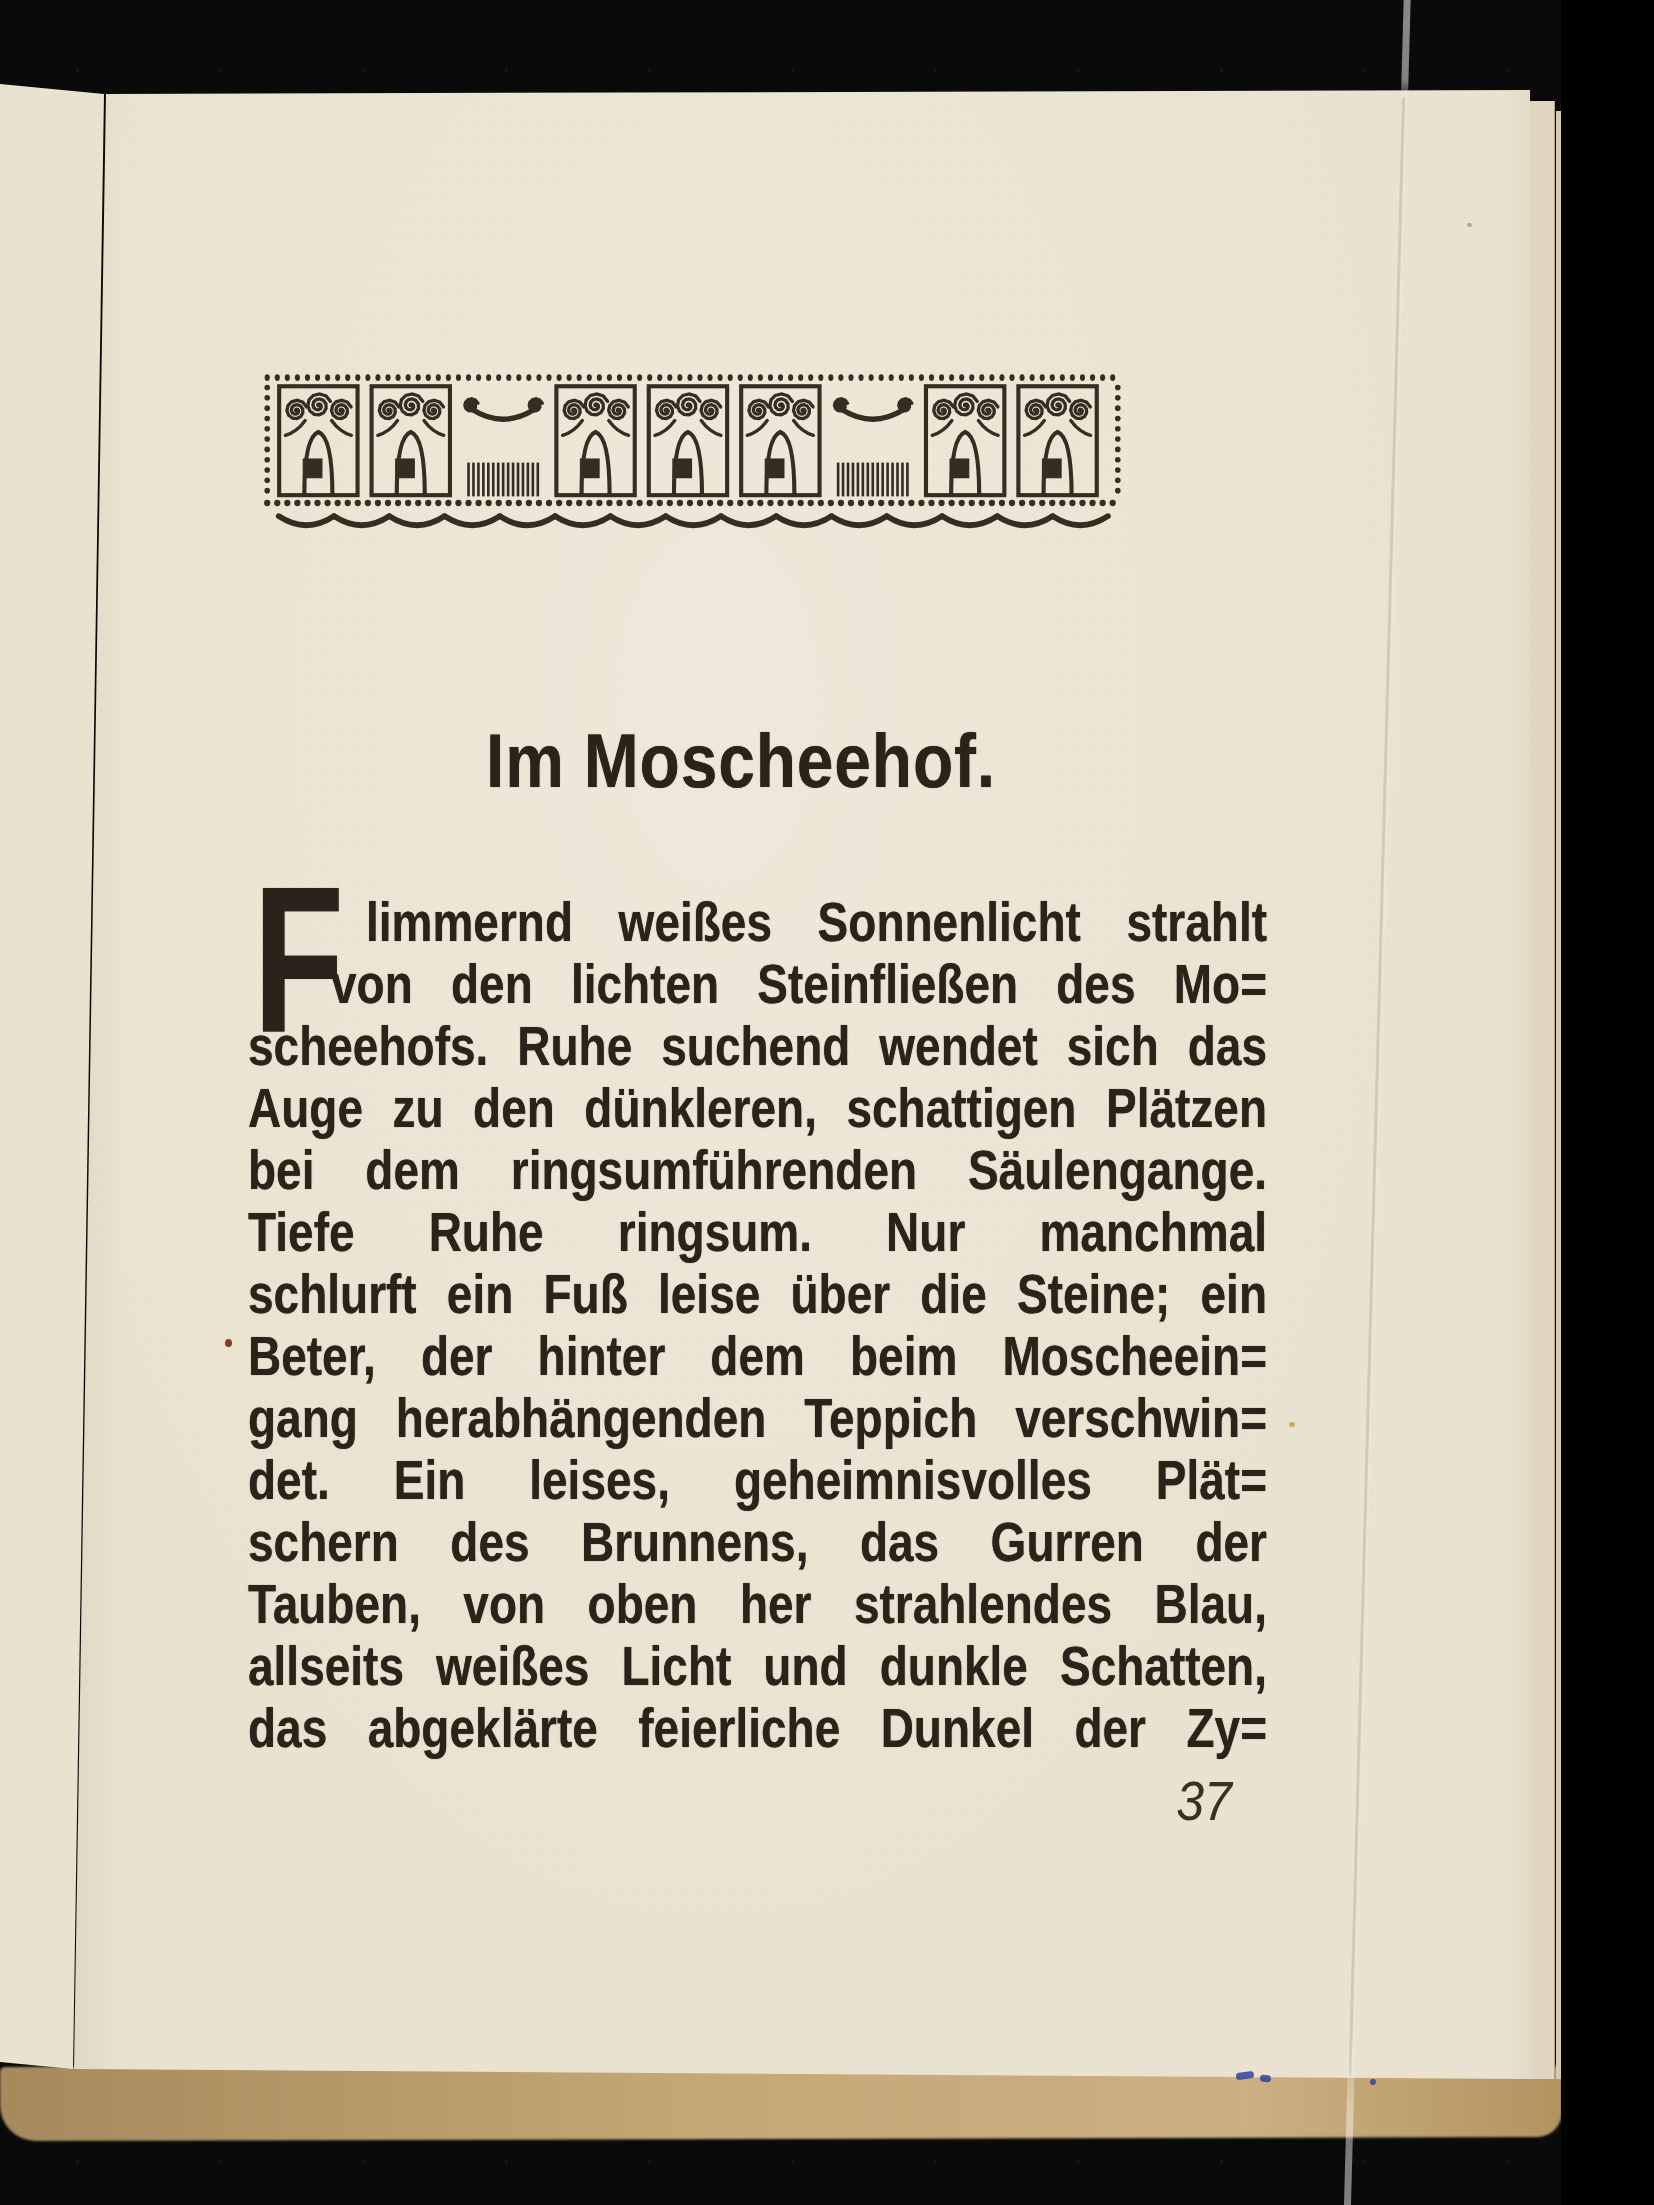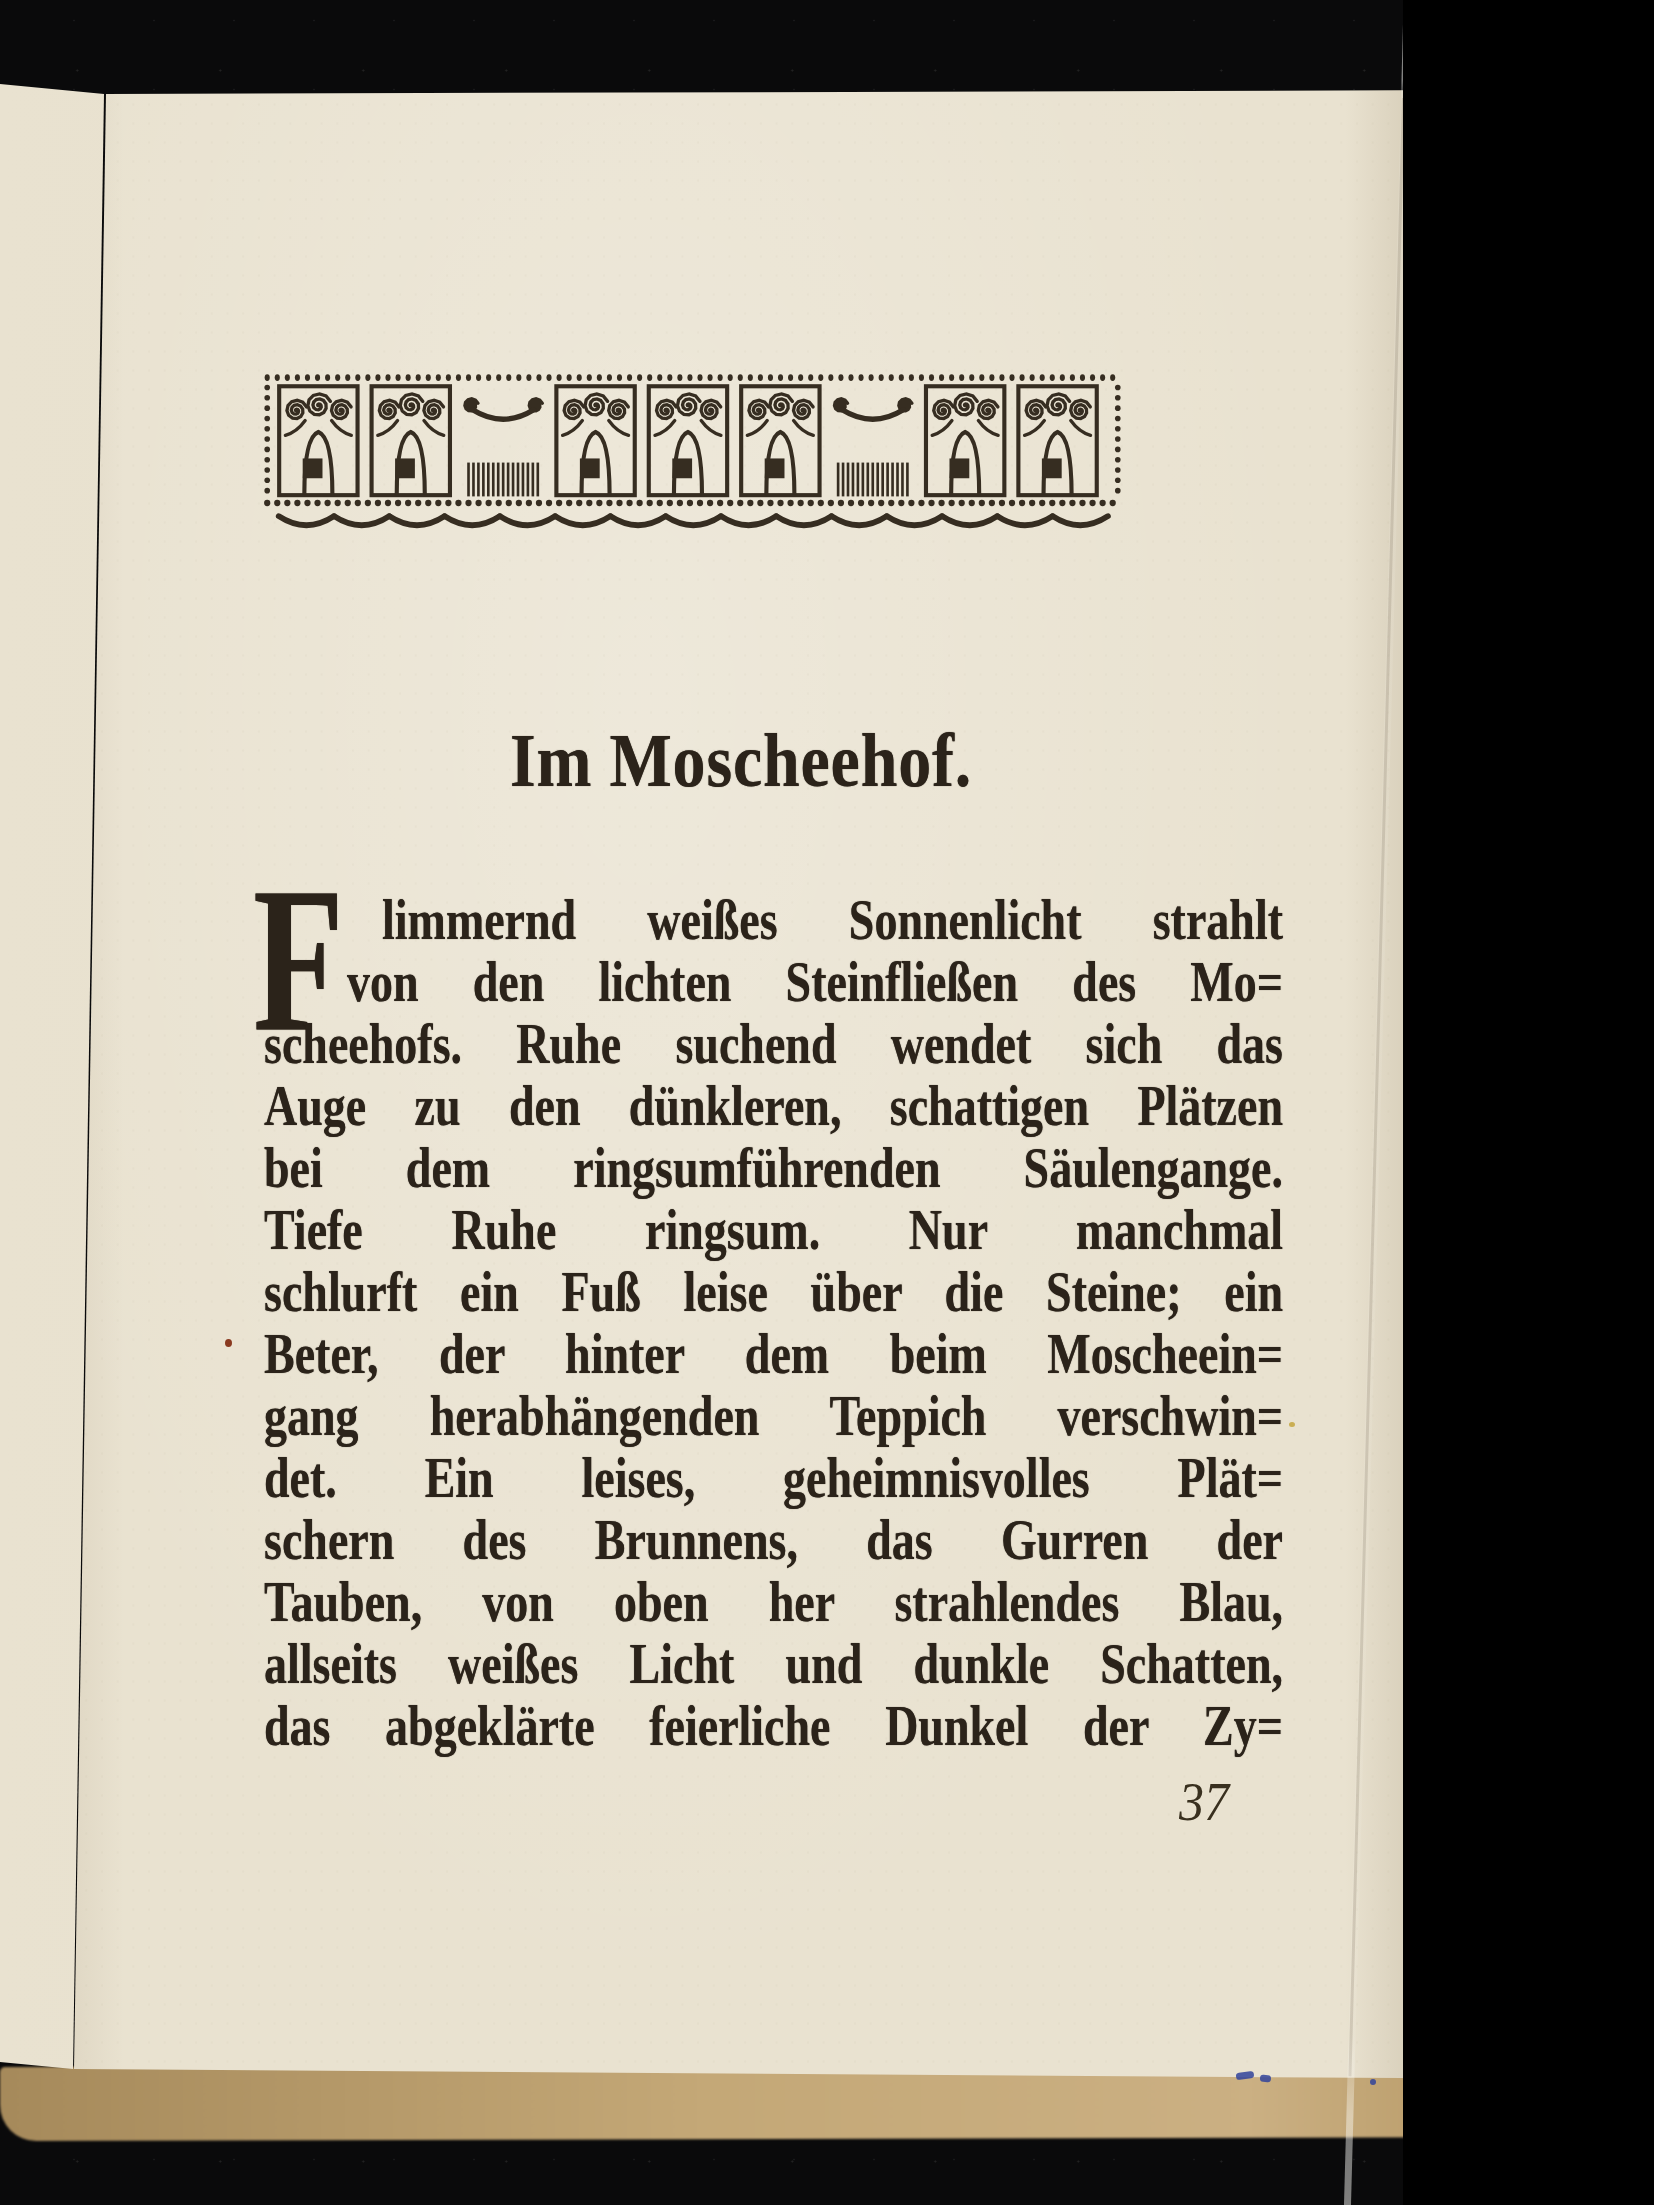--- a/index.html
+++ b/index.html
@@ -1,17 +1,17 @@
 <!DOCTYPE html>
 <html style="font-size:13.2px"><head>
 <meta charset="utf-8">
 <style>
   html,body{margin:0;padding:0;background:#000;}
-  #stage{position:relative;width:1403px;height:2205px;overflow:hidden;
-         font-family:Liberation Serif, serif;}
+  #stage{position:relative;width:1561px;height:2205px;overflow:hidden;
+         font-family:Liberation Sans, sans-serif;}
 
   
   #backdrop{position:absolute;inset:0;background:#0a0a0b;z-index:0;}
   #backdrop::before{content:"";position:absolute;inset:0;opacity:.16;
     background-image:
       radial-gradient(circle, rgba(255,255,255,.65) 0.7px, transparent 1.4px),
       radial-gradient(circle, rgba(200,200,210,.5) 0.6px, transparent 1.2px);
     background-size:143px 123px, 80px 69px;
     background-position:5.8px 9px, 34px 55px;}
 
@@ -54,21 +54,21 @@
   
   .content{position:absolute;z-index:5;color:#2b231a;}
   #ornament{left:261px;top:371px;width:863px;height:165px;}
   #heading{left:232px;top:717px;width:1018px;text-align:center;
     font-size:66px;font-weight:bold;letter-spacing:0.8px;
     transform:scaleY(1.15);transform-origin:center top;
     text-shadow:0 0 0.8px rgba(43,35,26,.85);}
   #dropcap{left:253px;top:857px;width:124px;font-size:207px;line-height:1;
     font-weight:bold;transform:scale(.72,1);transform-origin:left top;
     text-shadow:0 0 0.8px rgba(43,35,26,.9);}
-  #bodytext{left:264px;top:890px;width:1019px;}
+  #bodytext{left:248px;top:890px;width:1019px;}
   .bodyline{height:62px;line-height:62px;font-size:46px;font-weight:bold;
     text-align:justify;text-align-last:justify;white-space:nowrap;
     transform:scaleY(1.22);transform-origin:center;
     text-shadow:0 0 0.8px rgba(43,35,26,.8);}
   .indent1{padding-left:118px;}
   .indent2{padding-left:83px;}
   #pagenum{left:1146px;top:1772px;width:116px;text-align:center;
     font-size:50px;font-style:italic;font-weight:500;color:#39301f;
     transform:scaleY(1.1);}
 

